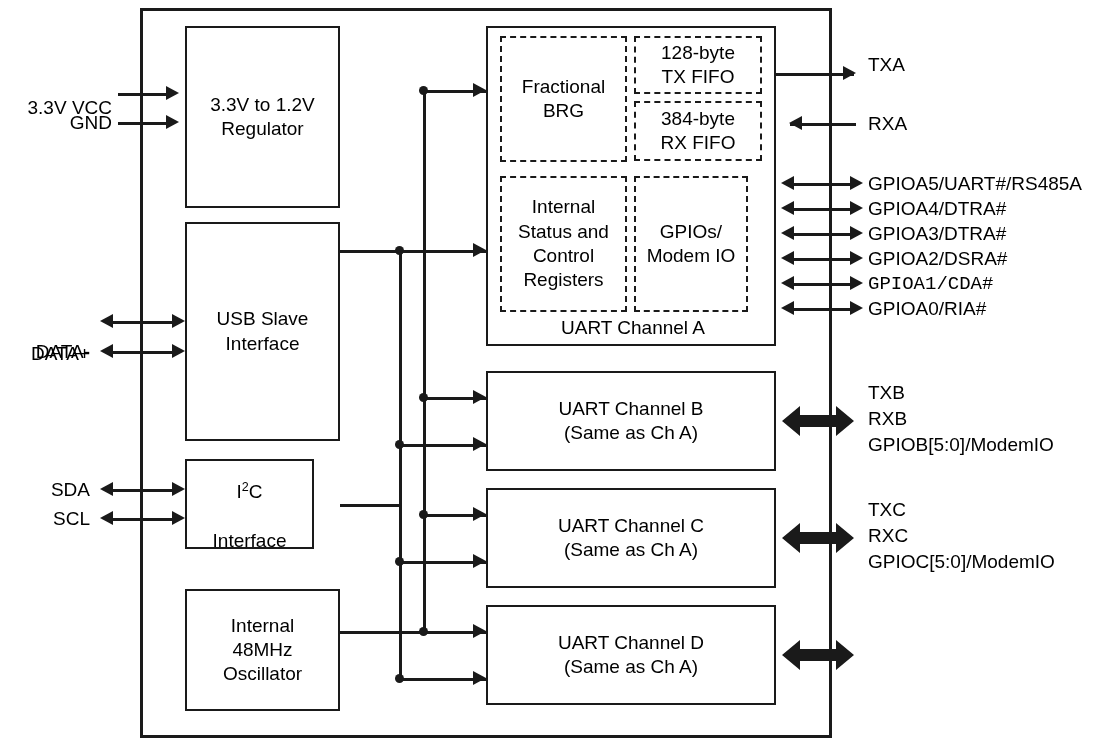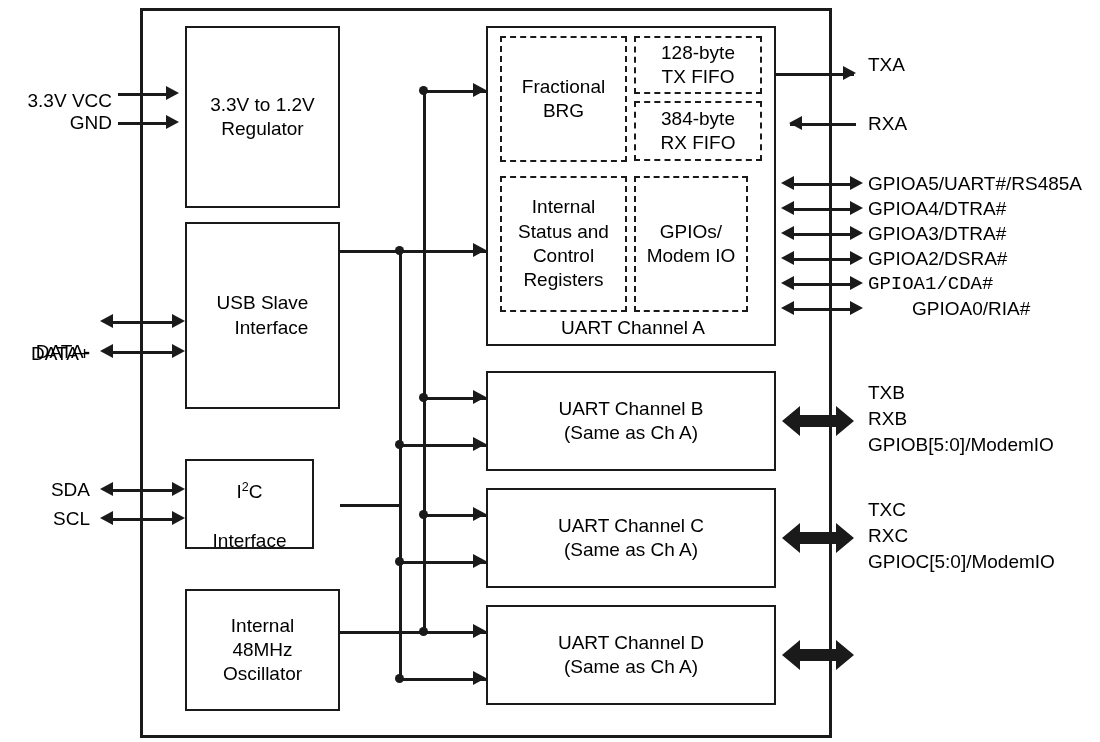--- a/index.html
+++ b/index.html
@@ -98,21 +98,21 @@
   .fat-arrow { position: absolute; }
   sup.sup { font-size: 0.66em; vertical-align: super; }
 </style>
 </head>
 <body>
 
 <div id="stage">
 
   <div class="chipframe" style="left:140px; top:8px; width:692px; height:730px;"></div>
 
-  <div class="lbl right" style="left:0px; top:90px; width:112px;">3.3V VCC</div>
+  <div class="lbl right" style="left:0px; top:97px; width:112px;">3.3V VCC</div>
   <div class="lbl right" style="left:0px; top:112px; width:112px;">GND</div>
   <div class="lbl right" style="left:0px; top:311px; width:90px;margin-top:32px;">DATA+</div>
   <div class="lbl right" style="left:0px; top:341px; width:90px;">DATA-</div>
   <div class="lbl right" style="left:0px; top:479px; width:90px;">SDA</div>
   <div class="lbl right" style="left:0px; top:508px; width:90px;">SCL</div>
 
   <div class="hline" style="left:118px; top:93px; width:48px;"></div>
   <div class="arr arr-r" style="left:166px; top:86px;"></div>
   <div class="hline" style="left:118px; top:122px; width:48px;"></div>
   <div class="arr arr-r" style="left:166px; top:115px;"></div>
@@ -129,21 +129,21 @@
   <div class="arr arr-r" style="left:172px; top:482px;"></div>
   <div class="hline" style="left:113px; top:518px; width:60px;"></div>
   <div class="arr arr-l" style="left:100px; top:511px;"></div>
   <div class="arr arr-r" style="left:172px; top:511px;"></div>
 
   <div class="box" style="left:185px; top:26px; width:155px; height:182px;">
     <div class="boxtext">3.3V to 1.2V
 Regulator</div>
   </div>
 
-  <div class="box" style="left:185px; top:222px; width:155px; height:187px;text-align:right;">
+  <div class="box" style="left:185px; top:222px; width:155px; height:219px;">
     <div class="boxtext">USB Slave
 Interface</div>
   </div>
 
   <div class="box" style="left:185px; top:459px; width:129px; height:90px;">
     <div class="boxtext">
       <span>I</span><sup class="sup">2</sup><span>C</span><br>
       <span>Interface</span>
     </div>
   </div>
@@ -257,21 +257,21 @@
   <div class="lbl" style="left:868px; top:248px;">GPIOA2/DSRA#</div>
 
   <div class="hline" style="left:790px; top:283px; width:66px;"></div>
   <div class="arr arr-l" style="left:781px; top:276px;"></div>
   <div class="arr arr-r" style="left:850px; top:276px;"></div>
   <div class="lbl" style="left:868px; top:273px;font-family:Liberation Mono, monospace;">GPIOA1/CDA#</div>
 
   <div class="hline" style="left:790px; top:308px; width:66px;"></div>
   <div class="arr arr-l" style="left:781px; top:301px;"></div>
   <div class="arr arr-r" style="left:850px; top:301px;"></div>
-  <div class="lbl" style="left:868px; top:298px;margin-left:44px;">GPIOA0/RIA#</div>
+  <div class="lbl" style="left:868px; top:298px;">GPIOA0/RIA#</div>
 
   <svg class="fat-arrow" style="left:782px; top:400px;" width="72" height="42" viewBox="0 0 72 42">
     <polygon points="0,21 18,6 18,15 54,15 54,6 72,21 54,36 54,27 18,27 18,36" fill="#1a1a1a"></polygon>
   </svg>
   <div class="lbl" style="left:868px; top:380px; white-space:pre-line; line-height:1.38;">TXB
 RXB
 GPIOB[5:0]/ModemIO</div>
 
   <svg class="fat-arrow" style="left:782px; top:517px;" width="72" height="42" viewBox="0 0 72 42">
     <polygon points="0,21 18,6 18,15 54,15 54,6 72,21 54,36 54,27 18,27 18,36" fill="#1a1a1a"></polygon>

